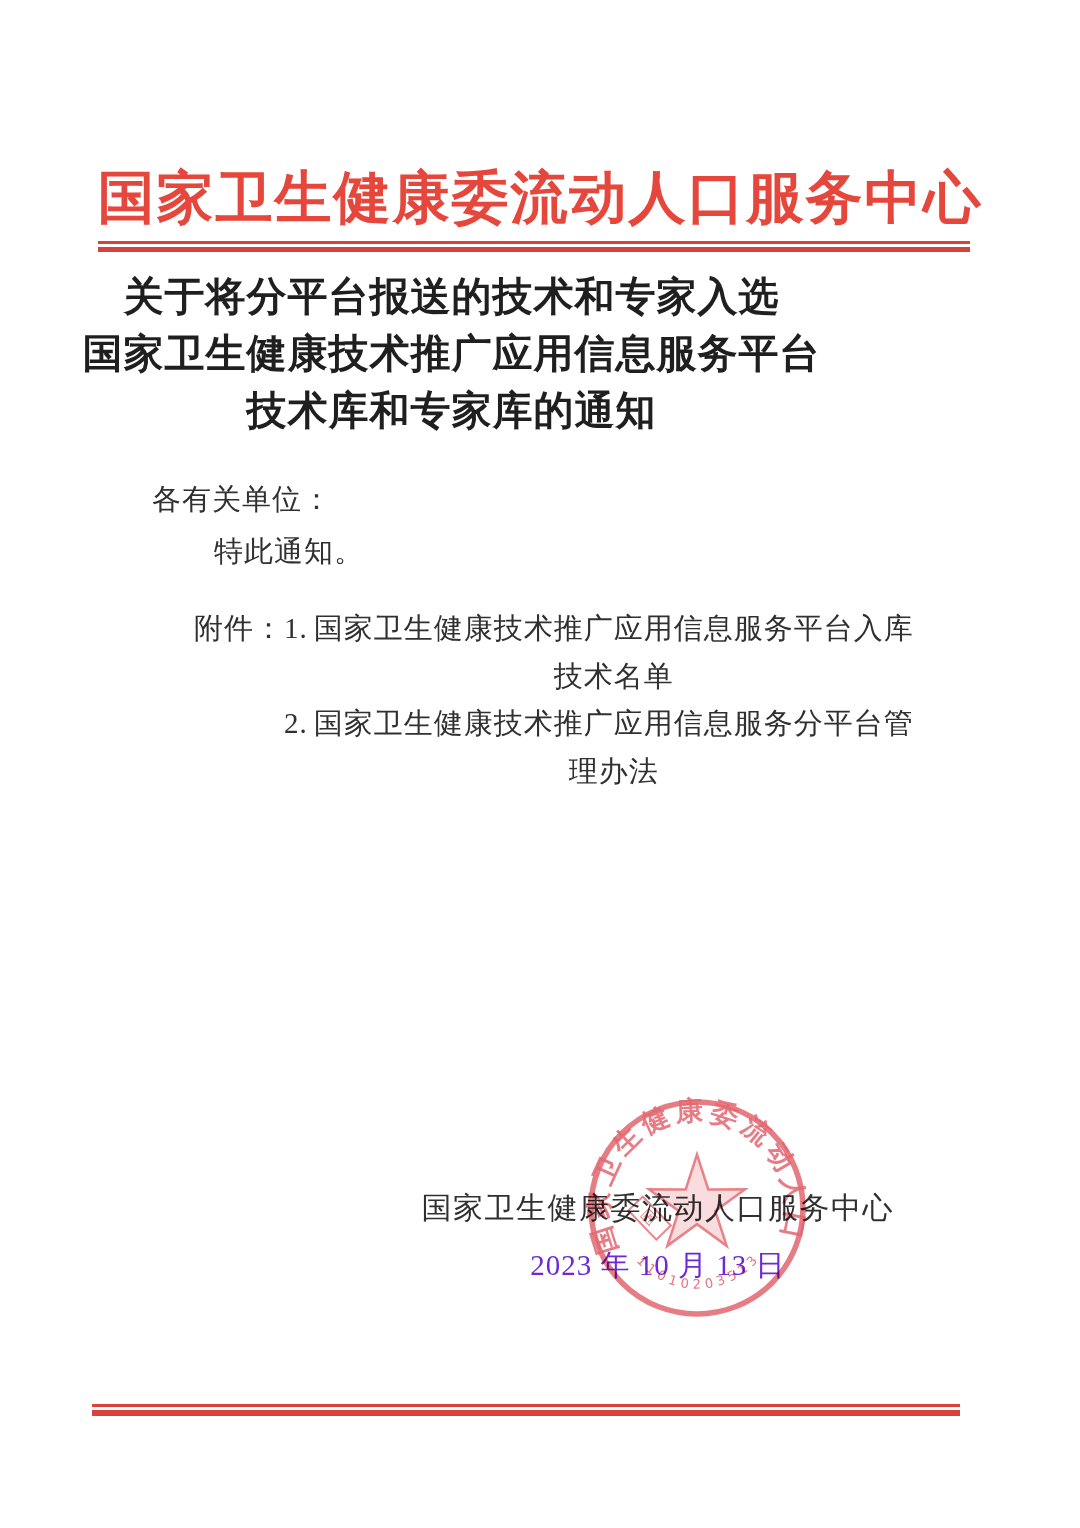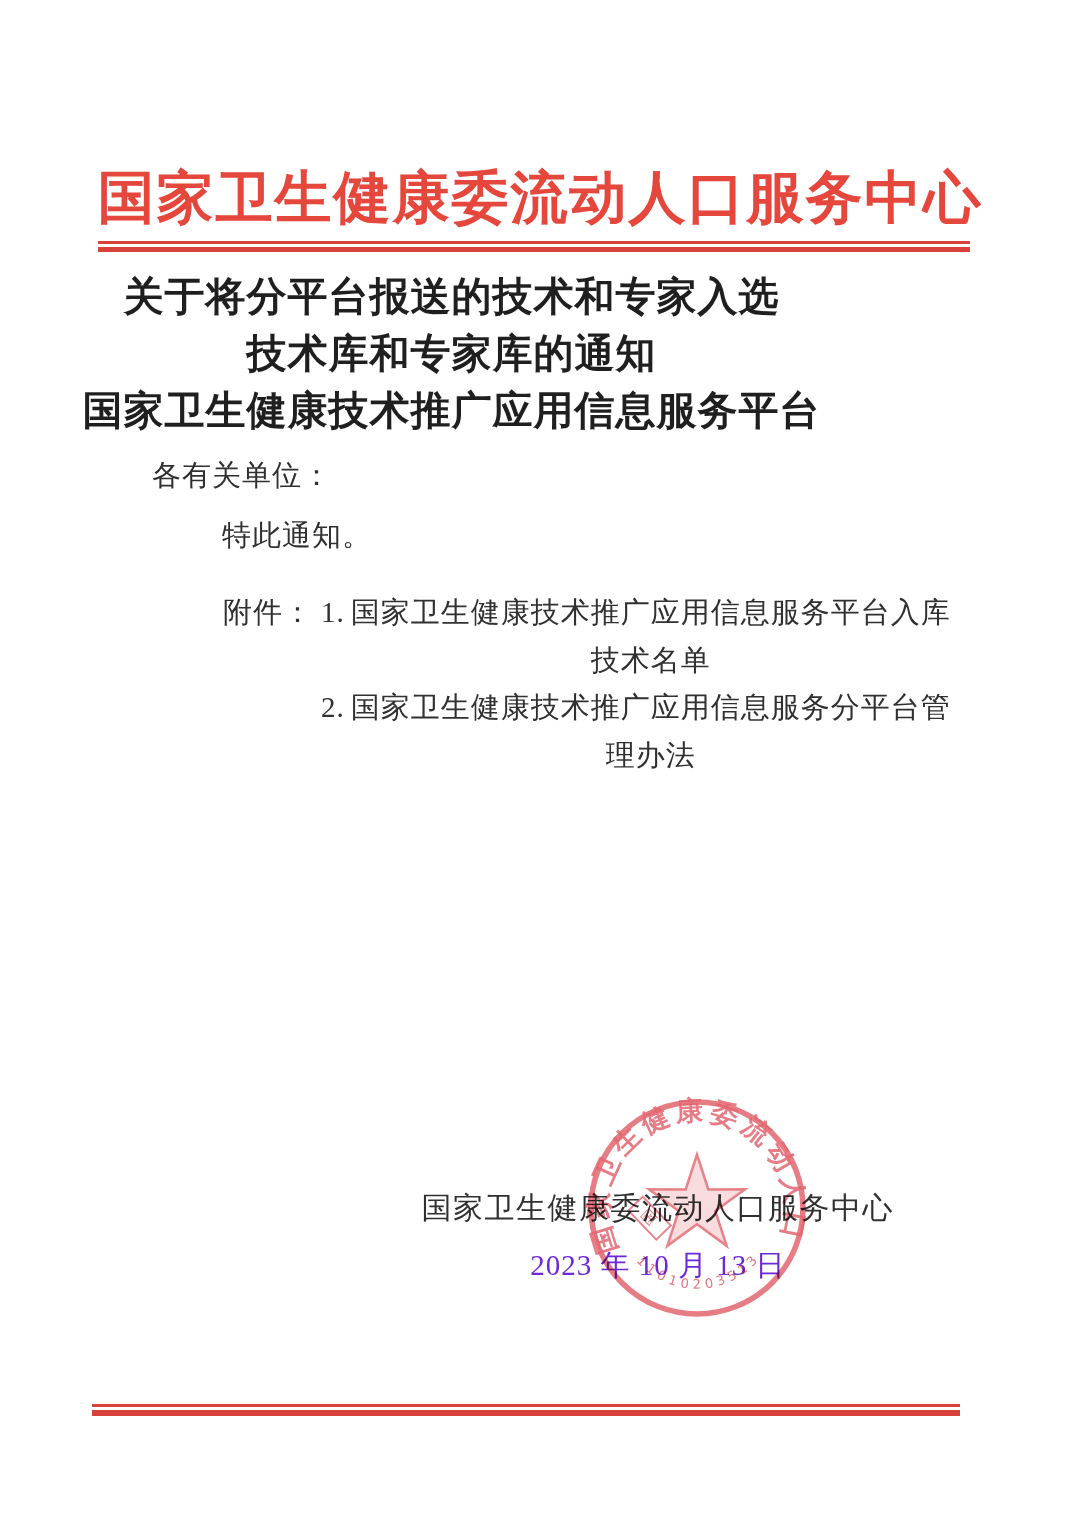--- a/index.html
+++ b/index.html
@@ -31,38 +31,37 @@
   .doc-title{
     position:absolute;top:268px;left:0;width:903px;
     text-align:center;
     font-size:40px;font-weight:bold;
     line-height:57px;
     color:#1f1f1f;
     letter-spacing:1px;
   }
   
   .body-block{
-    position:absolute;top:452px;left:152px;width:796px;
+    position:absolute;top:476px;left:152px;width:796px;
     font-size:29px;line-height:47.5px;
     letter-spacing:1px;
     color:#303030;
   }
   .salutation{margin:0;}
   .para{
     margin:0;
     text-indent:2em;
     text-align:justify;
   }
-  .para-short{margin:12px;text-indent:2em;}
+  .para-short{margin:4px;text-indent:2em;}
   
   .attachments{
     display:flex;
     margin-top:30px;
-    margin-left:71px;
-    gap:8px;
+    margin-left:42px;
   }
   .att-label{flex:0 0 auto;white-space:nowrap;}
   .att-list{flex:0 0 auto;}
   .att-item{display:flex;}
   .att-no{flex:0 0 auto;padding-right:6px;}
   .att-text{width:600px;text-align:center;}
   
   .signature{
     position:absolute;top:1188px;right:186px;
     text-align:center;
@@ -93,22 +92,22 @@
 </head>
 <body>
 
 <div class="page">
 
   <div class="org-head">国家卫生健康委流动人口服务中心</div>
   <div class="head-rule"></div>
 
   <div class="doc-title">
     <div>关于将分平台报送的技术和专家入选</div>
+    <div>国家卫生健康技术推广应用信息服务平台</div>
     <div>技术库和专家库的通知</div>
-    <div>国家卫生健康技术推广应用信息服务平台</div>
   </div>
 
   <div class="body-block">
     <p class="salutation">各有关单位：</p>
     <p class="para-short">特此通知。</p>
 
     <div class="attachments">
       <div class="att-label">附件：</div>
       <div class="att-list">
         <div class="att-item">

